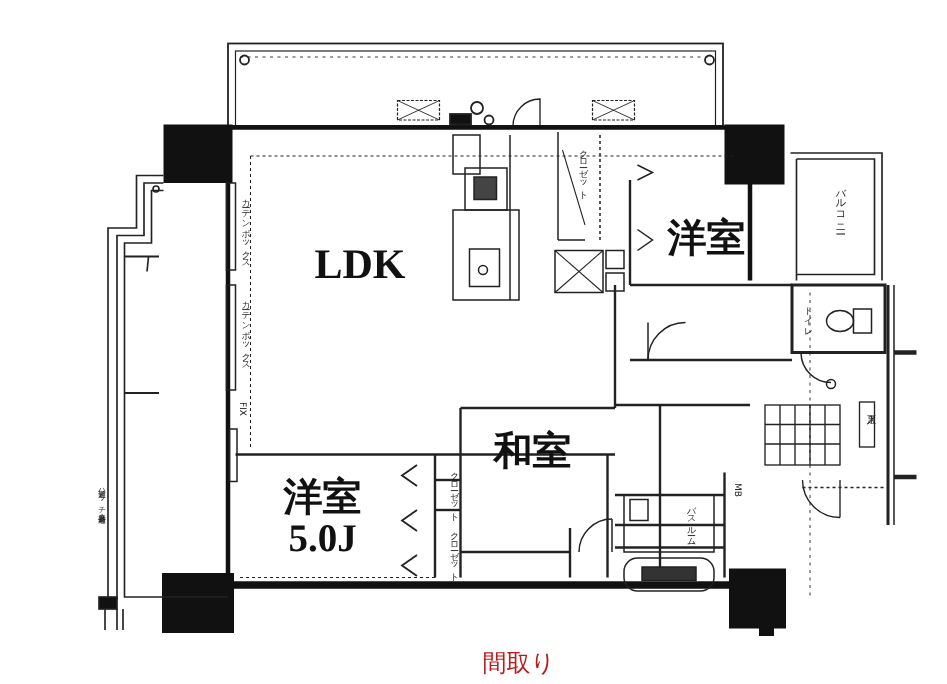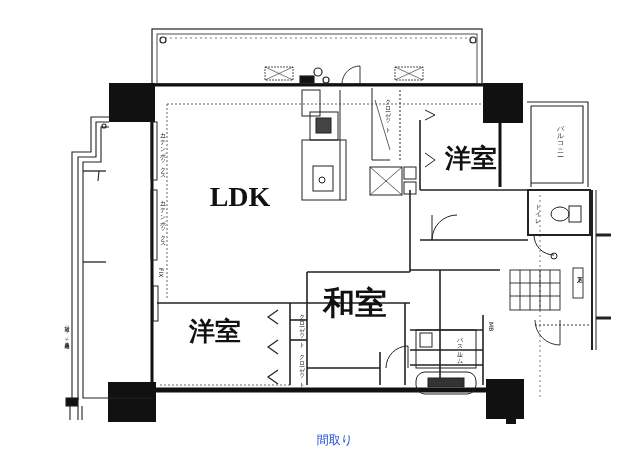--- a/index.html
+++ b/index.html
@@ -1,21 +1,21 @@
 <!DOCTYPE html>
 <html><head>
 <meta charset="utf-8">
 <style>
   html,body{margin:0;padding:0;background:#ffffff;}
   body{width:631px;height:456px;position:relative;overflow:hidden;font-family:"Liberation Serif","DejaVu Serif",serif;}
   #plan{position:absolute;left:0;top:0;width:631px;height:456px;}
   .room-label{position:absolute;text-align:center;color:#111;font-family:"Liberation Serif","DejaVu Serif",serif;font-weight:bold;line-height:1.05;}
   .room-label .name{display:block;}
   .room-label .size{display:block;}
-  .caption{position:absolute;left:300px;top:432px;width:70px;text-align:center;font-family:"DejaVu Sans","Liberation Sans",sans-serif;font-size:12px;color:#1d4ed8;}
+  .caption{position:absolute;left:300px;top:432px;width:70px;text-align:right;font-family:"DejaVu Sans","Liberation Sans",sans-serif;font-size:16px;color:#b91c1c;}
   .small{position:absolute;font-family:"DejaVu Sans","Liberation Sans",sans-serif;font-size:6px;color:#222;writing-mode:vertical-rl;letter-spacing:0;}
 </style>
 </head>
 <body>
 
 <svg id="plan" viewBox="0 0 631 456" xmlns="http://www.w3.org/2000/svg">
   <g fill="none" stroke="#222" stroke-width="1.2">
     <rect x="152" y="29" width="330" height="55"></rect>
     <rect x="157" y="34" width="320" height="50" stroke-width="0.8"></rect>
     <line x1="160" y1="38" x2="475" y2="38" stroke-dasharray="2,3" stroke-width="0.6"></line>
@@ -164,33 +164,34 @@
     <polyline points="278,370 268,377 278,384"></polyline>
     <line x1="160" y1="385" x2="290" y2="385" stroke-dasharray="2,2" stroke-width="0.7"></line>
   </g>
 
   <g fill="none" stroke="#222" stroke-width="1">
     <path d="M386 368 A 22 22 0 0 1 408 346"></path>
     <line x1="408" y1="346" x2="408" y2="368"></line>
   </g>
 </svg>
 
-<div class="room-label" style="left:190px;top:162px;width:100px;font-size:28px;margin-top:20px;">
+<div class="room-label" style="left:190px;top:162px;width:100px;font-size:28px;">
   <span class="name">LDK</span>
 </div>
 
 <div class="room-label" style="left:436px;top:145px;width:70px;font-size:26px;">
   <span class="name">洋室</span>
 </div>
 
 <div class="room-label" style="left:180px;top:318px;width:70px;font-size:26px;">
   <span class="name">洋室</span>
-</div>
-
-<div class="room-label" style="left:320px;top:287px;width:70px;font-size:32px;">
+  <span class="size">5.0J</span>
+</div>
+
+<div class="room-label" style="left:320px;top:287px;width:70px;font-size:26px;">
   <span class="name">和室</span>
 </div>
 
 <div class="small" style="left:555px;top:120px;font-size:7px;">バルコニー</div>
 <div class="small" style="left:158px;top:128px;">カーテンボックス</div>
 <div class="small" style="left:158px;top:196px;">カーテンボックス</div>
 <div class="small" style="left:383px;top:95px;">クローゼット</div>
 <div class="small" style="left:297px;top:310px;">クローゼット</div>
 <div class="small" style="left:297px;top:350px;">クローゼット</div>
 <div class="small" style="left:533px;top:200px;">トイレ</div>

